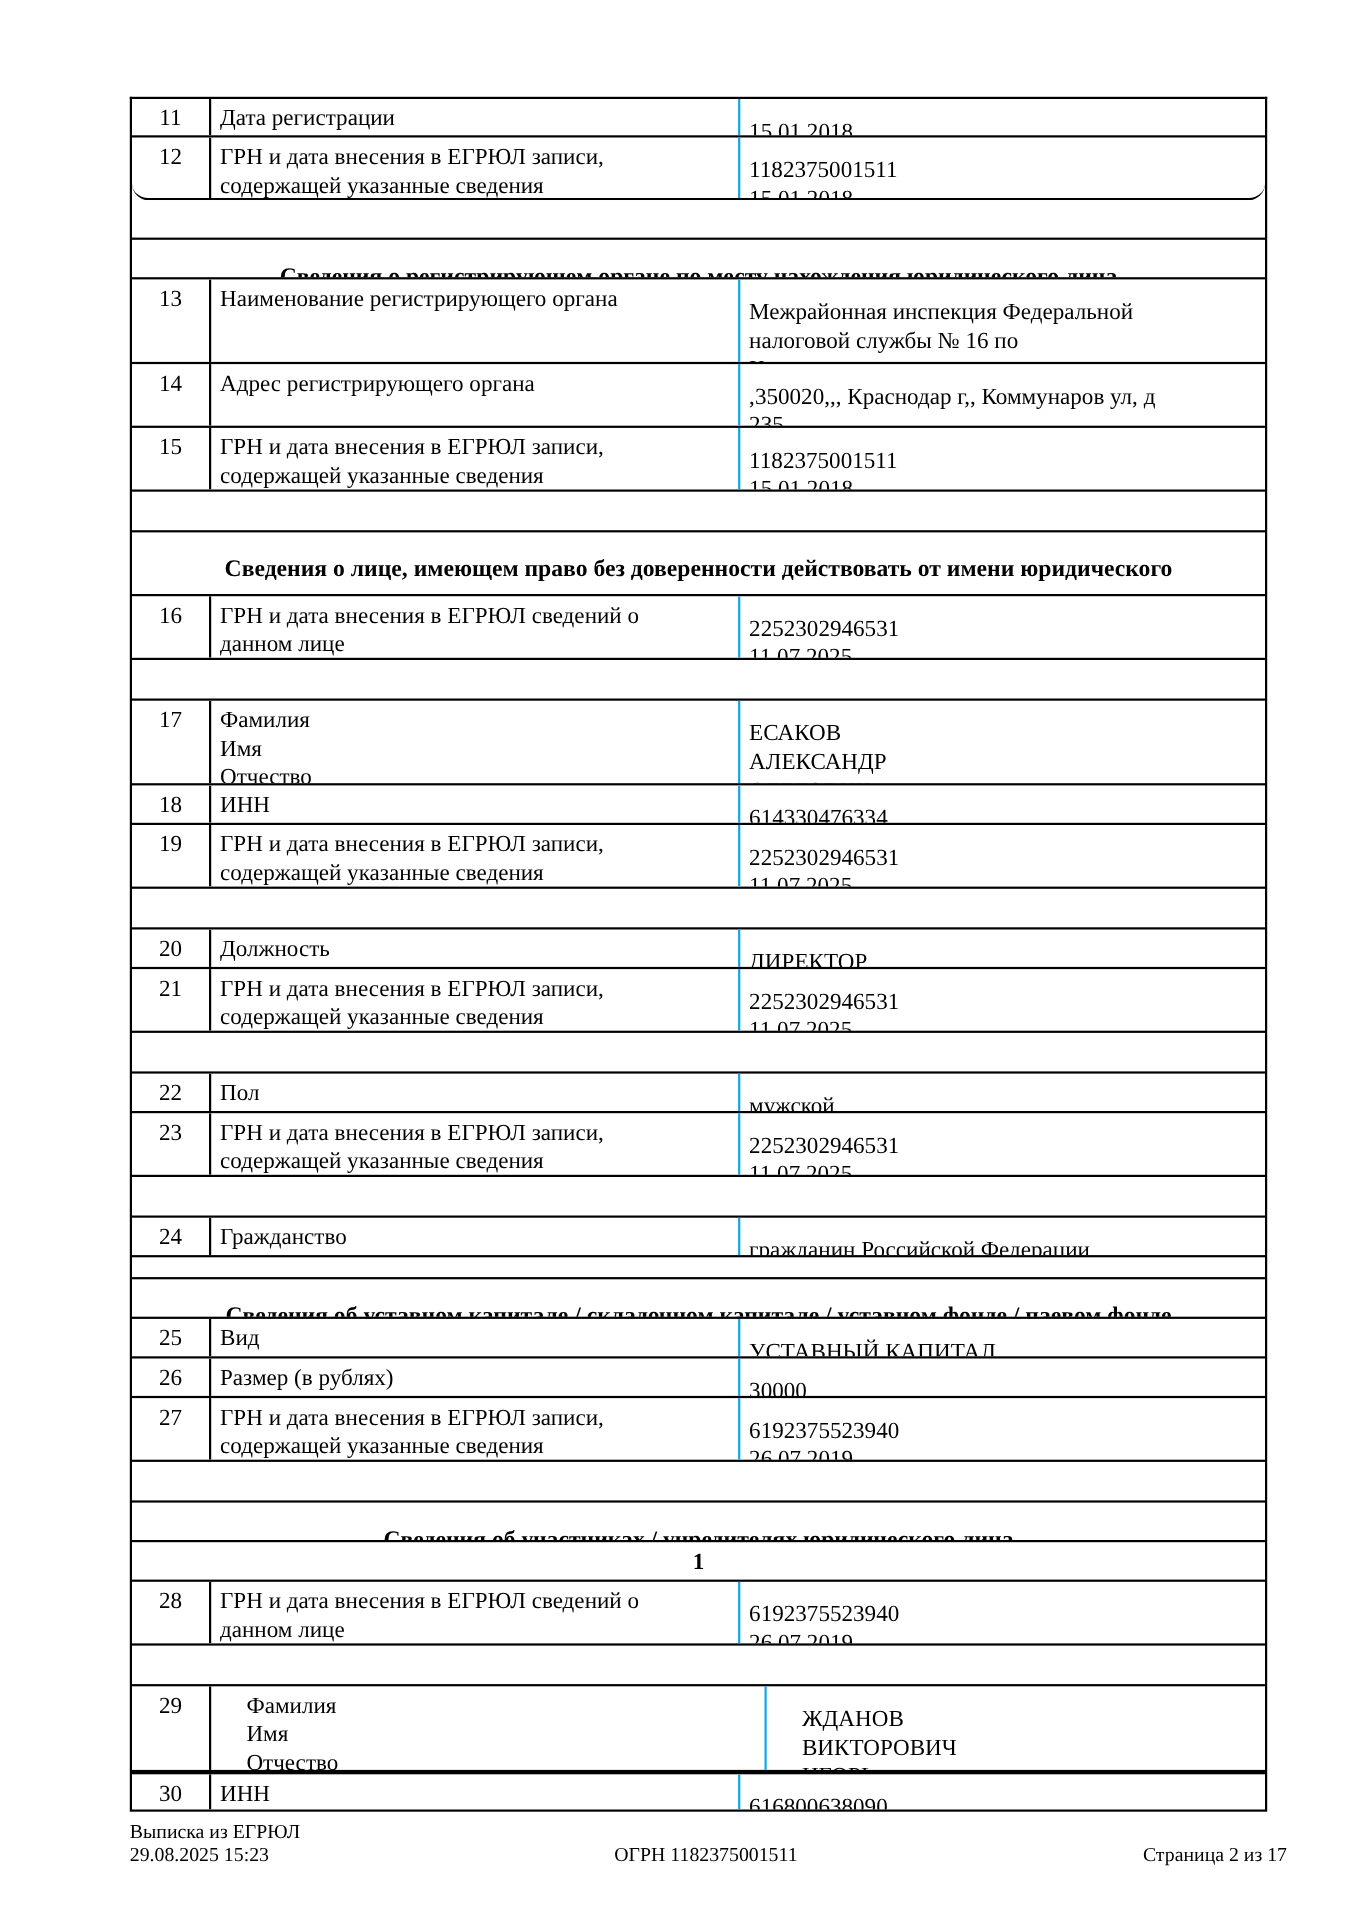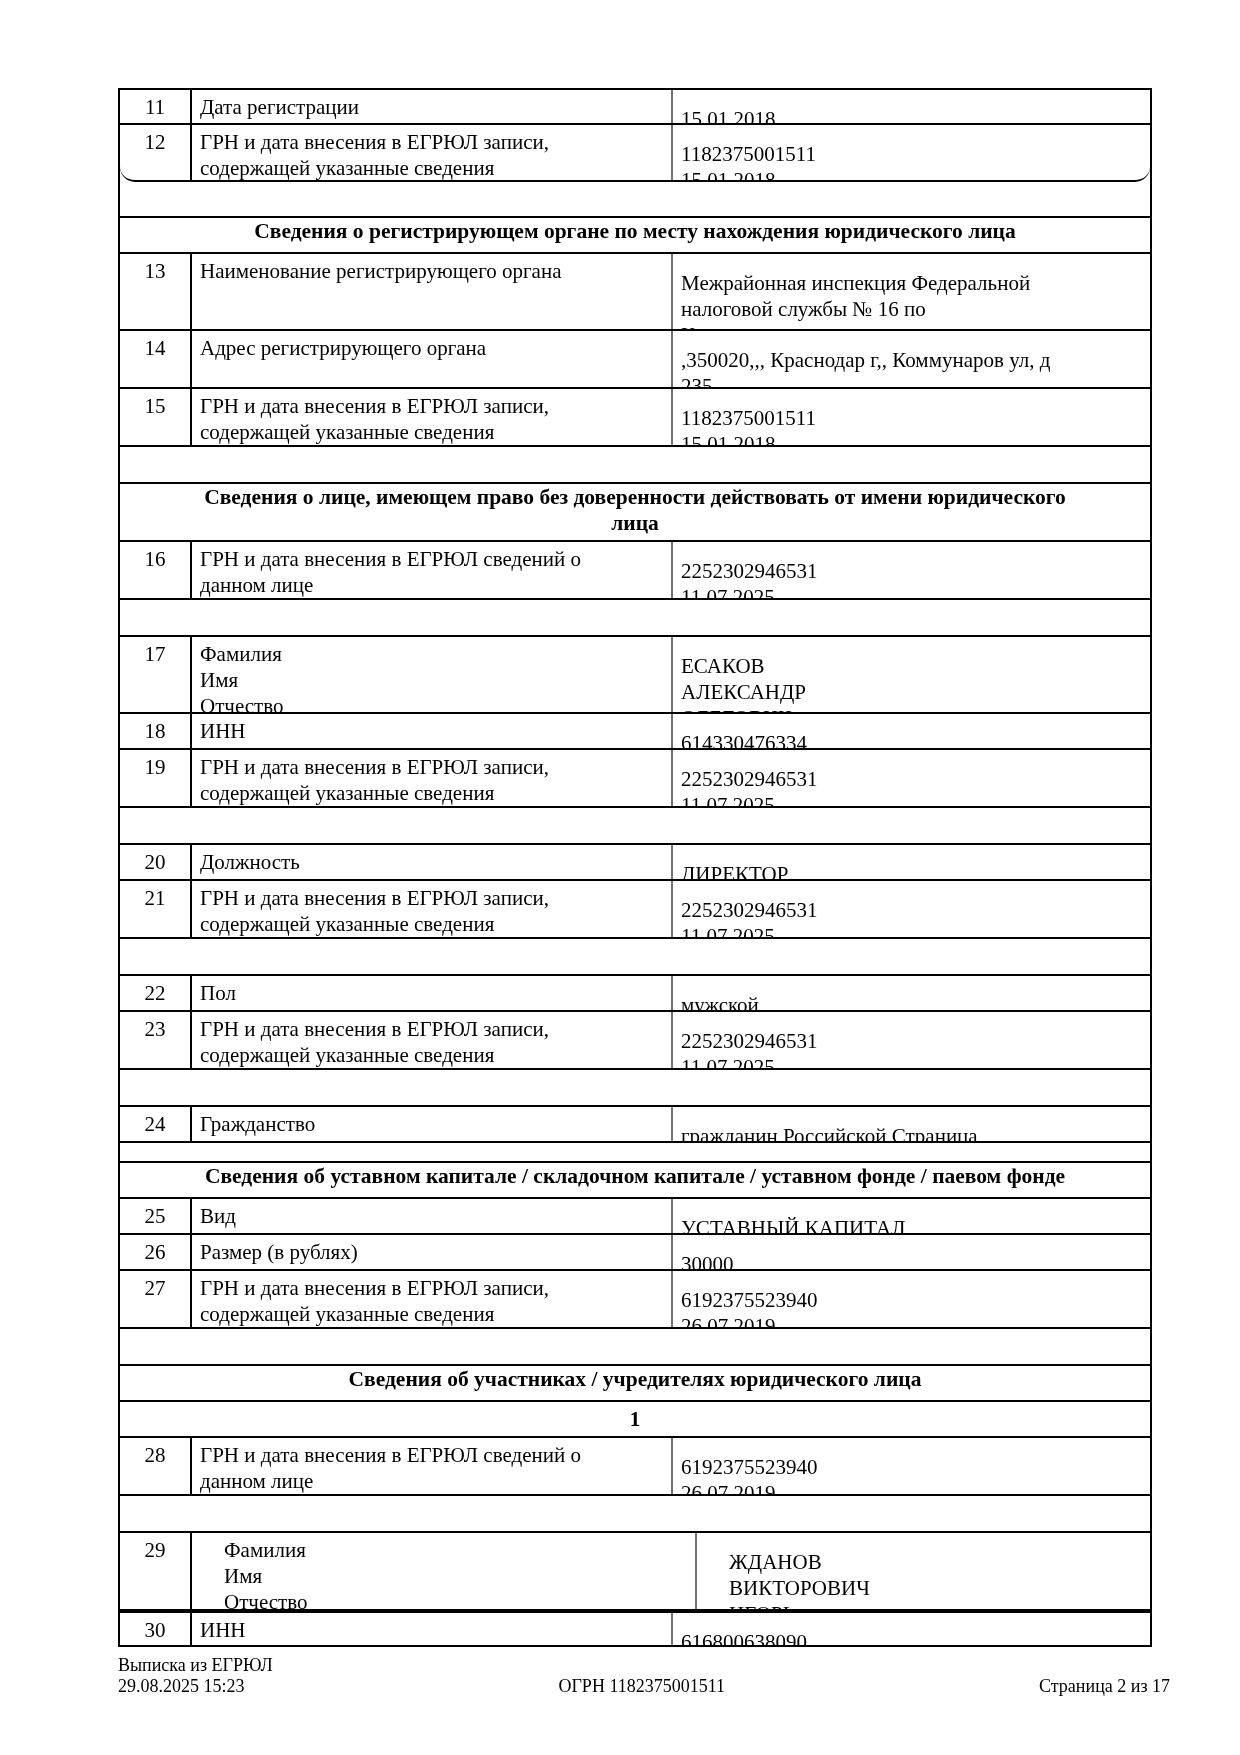--- a/index.html
+++ b/index.html
@@ -11,26 +11,26 @@
     position:absolute; left:118px; top:88px; width:1034px;
     border-top:2px solid #000; border-left:2px solid #000; border-right:2px solid #000;
     box-sizing:border-box; background:#fff;
   }
   .trow { display:flex; border-bottom:2px solid #000; box-sizing:border-box; overflow:hidden; }
   .c-num {
     flex:0 0 72px; width:72px; border-right:2px solid #000; box-sizing:border-box;
     text-align:center; font-size:21px; line-height:26px; padding-top:4px;
   }
   .c-label {
-    flex:0 0 481px; width:481px; border-right:2px solid #737373; box-sizing:border-box;
+    flex:0 0 481px; width:481px; border-right:2px solid #0ea5e9; box-sizing:border-box;
     padding:4px 6px 0 8px; font-size:21px;font-family:Liberation Serif, serif;
   }
   .c-value { flex:1 1 auto; box-sizing:border-box; padding:16px 6px 0 8px; font-size:21px; }
   .line { line-height:26px; white-space:nowrap; }
-  .sect { flex:1 1 auto; text-align:center; font-weight:bold; font-size:21.5px; padding-top:0; }
+  .sect { flex:1 1 auto; text-align:center; font-weight:bold; font-size:21.5px; padding-top:20px; }
   .sect .line { white-space:normal; }
   .sub-num { flex:1 1 auto; text-align:center; font-weight:bold; font-size:21px; padding-top:4px; }
   .sp-cell { flex:1 1 auto; }
   .h20 { height:20px; } .h35 { height:35px; } .h36 { height:36px; } .h37 { height:37px; }
   .h38 { height:38px; } .h57 { height:57px;border-radius:15px; } .h58 { height:58px; }
   .h76 { height:76px; } .h77 { height:77px; }
   .no-bb { border-bottom:none;gap:24px; }
   .thick-top { border-top:4px solid #000; }
   .footer {
     position:absolute; left:118px; top:1655px; width:1052px;
@@ -257,21 +257,21 @@
       </div>
 
     <div class="trow h36">
       <div class="c-num">
           <div class="line">24</div>
         </div>
       <div class="c-label">
           <div class="line">Гражданство</div>
         </div>
       <div class="c-value">
-          <div class="line">гражданин Российской Страница</div>
+          <div class="line">гражданин Российской Федерации</div>
         </div>
     </div>
 
     <div class="trow h20">
         <div class="sp-cell"></div>
       </div>
 
     <div class="trow h36">
       <div class="sect">
           <div class="line">Сведения об уставном капитале / складочном капитале / уставном фонде / паевом фонде</div>

